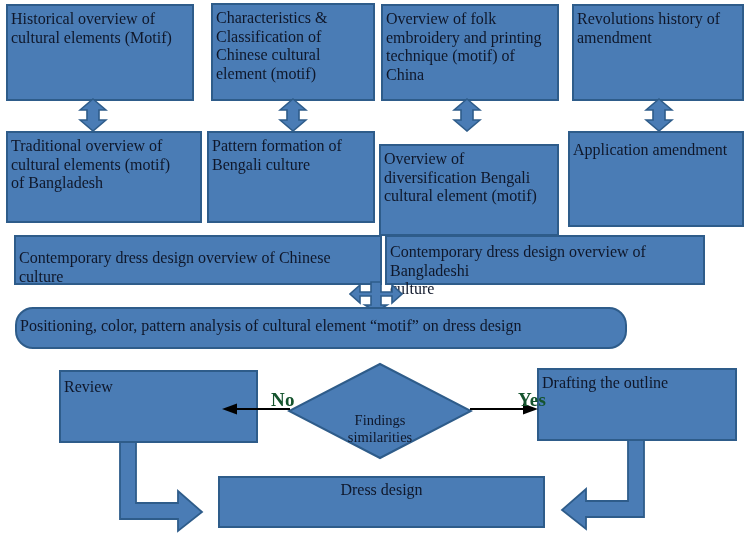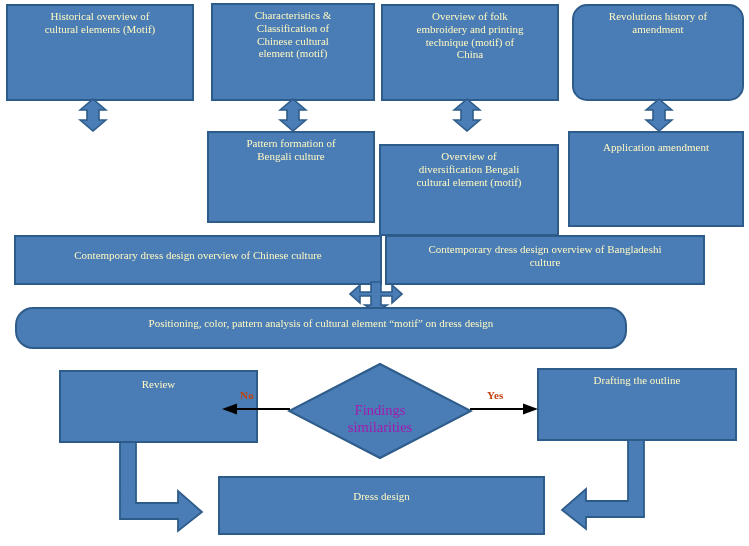--- a/index.html
+++ b/index.html
@@ -16,86 +16,87 @@
     width: 749px;
     height: 546px;
     background: #ffffff;
     overflow: hidden;
   }
   .node {
     position: absolute;
     box-sizing: border-box;
     background: #4a7cb5;
     border: 2px solid #2e5c8a;
-    color: #fef9c3;
-    text-align: center;
+    color: #0f172a;
+    text-align: left;
     line-height: 1.16;
     padding-top: 4px;
     padding-left: 3px;
     padding-right: 3px;
-    font-size: 11px;
+    font-size: 16px;
     white-space: pre-line;
   }
   .node.center-v {
     display: flex;
     align-items: center;
     justify-content: center;
     padding-top: 0;
   }
   .diamond-wrap {
     position: absolute;
   }
   .diamond-wrap svg { display: block; }
   .diamond-label {
     position: absolute;
     left: 0;
-    top: 0;
+    top: 10px;
     width: 100%;
     height: 100%;
     display: flex;
     align-items: center;
     justify-content: center;
     text-align: center;
     font-size: 14.5px;
     line-height: 1.18;
-    color: #a21caf;
+    color: #0f172a;
     white-space: pre-line;
     pointer-events: none;
   }
   .conn {
     position: absolute;
   }
   .conn svg { display: block; }
   .edge-label {
     position: absolute;
     font-weight: bold;
-    font-size: 11px;
-    color: #c2410c;
+    font-size: 19px;
+    color: #14532d;
     letter-spacing: 0.2px;
+    margin-left: 31px;
   }
 </style>
 </head>
 <body>
 
 <div id="canvas">
 
   <div class="node" style="left:6px; top:4px; width:188px; height:97px;">Historical overview of
 cultural elements (Motif)</div>
 
   <div class="node" style="left:211px; top:3px; width:164px; height:98px;">Characteristics &amp;
 Classification of
 Chinese cultural
 element (motif)</div>
 
   <div class="node" style="left:381px; top:4px; width:178px; height:97px;">Overview of folk
 embroidery and printing
 technique (motif) of
 China</div>
 
-  <div class="node" style="left:572px; top:4px; width:172px; height:97px;border-radius:15px;">Revolutions history of
+  <div class="node" style="left:572px; top:4px; width:172px; height:97px;">Revolutions history of
 amendment</div>
 
   <div class="conn" style="left:78px; top:98px; width:30px; height:34px;">
     <svg width="30" height="34" viewBox="0 0 30 34">
       <polygon points="15,1 28,12 21,12 21,22 28,22 15,33 2,22 9,22 9,12 2,12" fill="#4a7cb5" stroke="#2e5c8a" stroke-width="1.6" stroke-linejoin="miter"></polygon>
     </svg>
   </div>
 
   <div class="conn" style="left:278px; top:98px; width:30px; height:34px;">
     <svg width="30" height="34" viewBox="0 0 30 34">
@@ -108,20 +109,23 @@
       <polygon points="15,1 28,12 21,12 21,22 28,22 15,33 2,22 9,22 9,12 2,12" fill="#4a7cb5" stroke="#2e5c8a" stroke-width="1.6" stroke-linejoin="miter"></polygon>
     </svg>
   </div>
 
   <div class="conn" style="left:644px; top:98px; width:30px; height:34px;">
     <svg width="30" height="34" viewBox="0 0 30 34">
       <polygon points="15,1 28,12 21,12 21,22 28,22 15,33 2,22 9,22 9,12 2,12" fill="#4a7cb5" stroke="#2e5c8a" stroke-width="1.6" stroke-linejoin="miter"></polygon>
     </svg>
   </div>
 
+  <div class="node" style="left:6px; top:131px; width:196px; height:92px;">Traditional overview of
+cultural elements (motif)
+of Bangladesh</div>
 
   <div class="node" style="left:207px; top:131px; width:168px; height:92px;">Pattern formation of
 Bengali culture</div>
 
   <div class="node" style="left:379px; top:144px; width:180px; height:92px;">Overview of
 diversification Bengali
 cultural element (motif)</div>
 
   <div class="node" style="left:568px; top:131px; width:176px; height:96px;padding-top:8px;">Application amendment</div>
 
@@ -171,15 +175,15 @@
       <polygon points="12,1 28,1 28,62 70,62 70,50 94,71 70,90 70,78 12,78" fill="#4a7cb5" stroke="#2e5c8a" stroke-width="1.8" stroke-linejoin="miter"></polygon>
     </svg>
   </div>
 
   <div class="conn" style="left:560px; top:439px; width:96px; height:92px;">
     <svg width="96" height="92" viewBox="0 0 96 92">
       <polygon points="68,1 84,1 84,78 26,78 26,90 2,71 26,50 26,62 68,62" fill="#4a7cb5" stroke="#2e5c8a" stroke-width="1.8" stroke-linejoin="miter"></polygon>
     </svg>
   </div>
 
-  <div class="node center-v" style="left:218px; top:476px; width:327px; height:59px; align-items:flex-start; padding-top:12px;">Dress design</div>
+  <div class="node center-v" style="left:218px; top:476px; width:327px; height:52px; align-items:flex-start; padding-top:3px;">Dress design</div>
 
 </div>
 
 </body></html>

